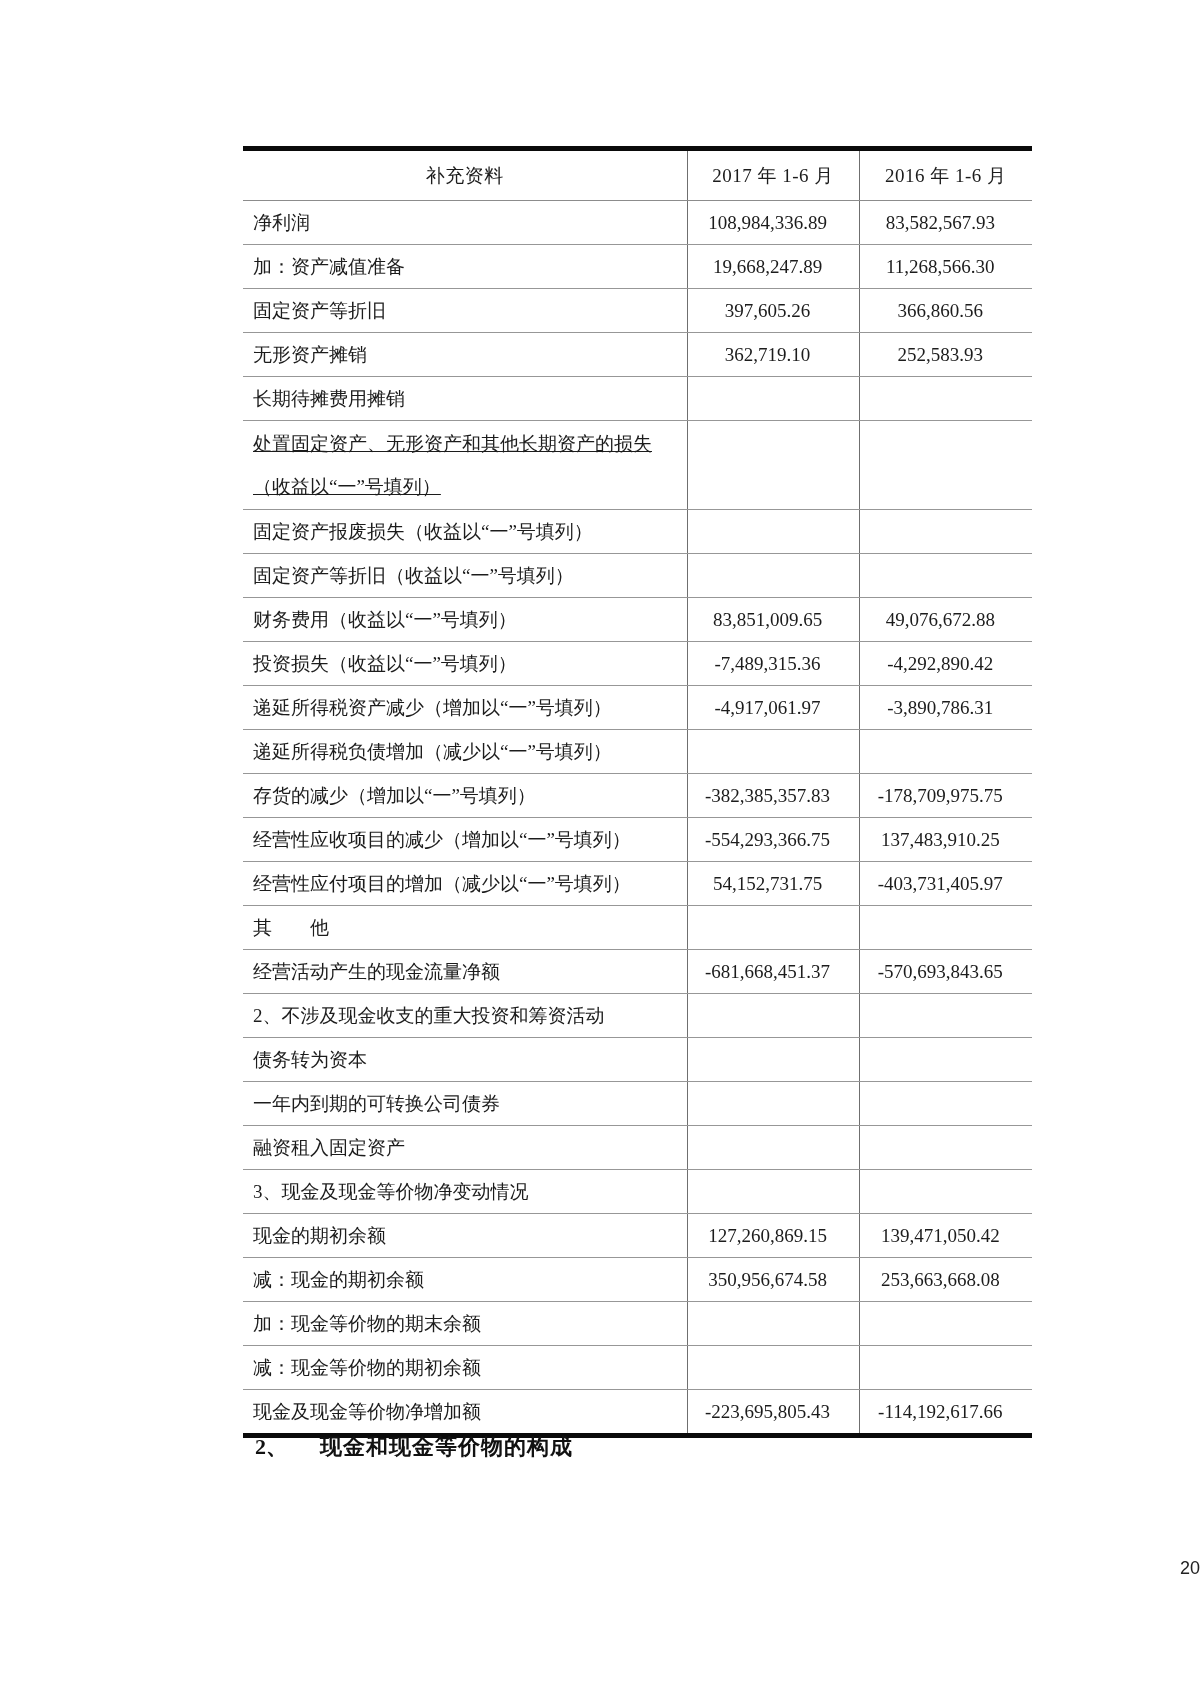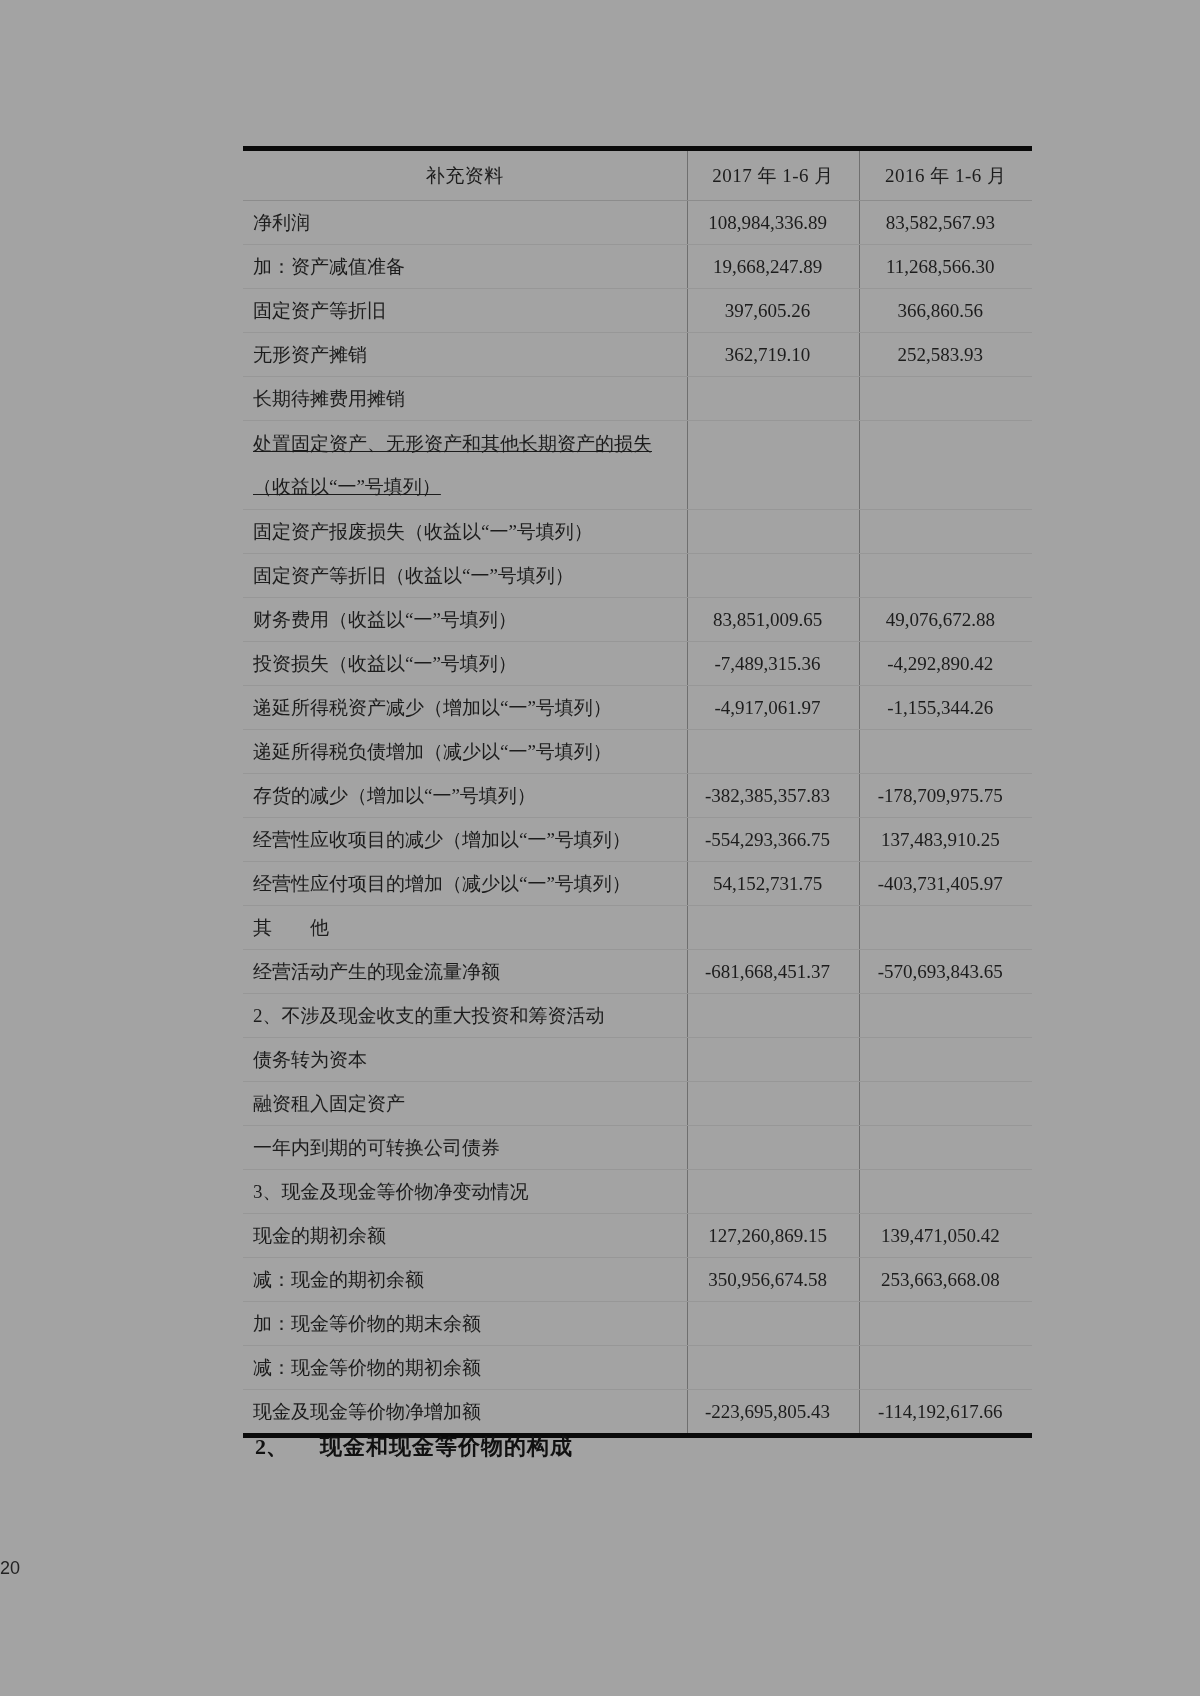--- a/index.html
+++ b/index.html
@@ -5,21 +5,21 @@
   html, body { margin: 0; padding: 0; }
   body {
     width: 1200px;
     background: #e8e8e8;
     font-family: "Liberation Serif", "DejaVu Serif", serif;
   }
   .page {
     position: relative;
     width: 1200px;
     height: 1696px;
-    background: #a3a3a3;
+    background: #ffffff;
     color: #1c1c1c;
     overflow: hidden;
   }
   table.fin-table {
     position: absolute;
     left: 243px;
     top: 146px;
     width: 789px;
     border-collapse: collapse;
     table-layout: fixed;
@@ -73,21 +73,21 @@
     align-items: baseline;
   }
   .section-heading .sec-num { margin-right: 32px; }
   .section-heading .sec-title { letter-spacing: 1px; }
 
   .page-number {
     position: absolute;
     top: 1558px;
     left: 0;
     width: 100%;
-    text-align: left;
+    text-align: right;
     font-family: "Liberation Sans", "DejaVu Sans", sans-serif;
     font-size: 18px;
     color: #222;
   }
 </style>
 </head>
 <body>
 
 <div class="page">
 
@@ -154,21 +154,21 @@
           <td class="cell-value">49,076,672.88</td>
         </tr>
         <tr>
           <td class="cell-label">投资损失（收益以“一”号填列）</td>
           <td class="cell-value">-7,489,315.36</td>
           <td class="cell-value">-4,292,890.42</td>
         </tr>
         <tr>
           <td class="cell-label">递延所得税资产减少（增加以“一”号填列）</td>
           <td class="cell-value">-4,917,061.97</td>
-          <td class="cell-value">-1,155,344.26</td>
+          <td class="cell-value">-3,890,786.31</td>
         </tr>
         <tr>
           <td class="cell-label">递延所得税负债增加（减少以“一”号填列）</td>
           <td class="cell-value"></td>
           <td class="cell-value"></td>
         </tr>
         <tr>
           <td class="cell-label">存货的减少（增加以“一”号填列）</td>
           <td class="cell-value">-382,385,357.83</td>
           <td class="cell-value">-178,709,975.75</td>
@@ -197,26 +197,26 @@
           <td class="cell-label">2、不涉及现金收支的重大投资和筹资活动</td>
           <td class="cell-value"></td>
           <td class="cell-value"></td>
         </tr>
         <tr>
           <td class="cell-label">债务转为资本</td>
           <td class="cell-value"></td>
           <td class="cell-value"></td>
         </tr>
         <tr>
+          <td class="cell-label">一年内到期的可转换公司债券</td>
+          <td class="cell-value"></td>
+          <td class="cell-value"></td>
+        </tr>
+        <tr>
           <td class="cell-label">融资租入固定资产</td>
-          <td class="cell-value"></td>
-          <td class="cell-value"></td>
-        </tr>
-        <tr>
-          <td class="cell-label">一年内到期的可转换公司债券</td>
           <td class="cell-value"></td>
           <td class="cell-value"></td>
         </tr>
         <tr>
           <td class="cell-label">3、现金及现金等价物净变动情况</td>
           <td class="cell-value"></td>
           <td class="cell-value"></td>
         </tr>
         <tr>
           <td class="cell-label">现金的期初余额</td>

